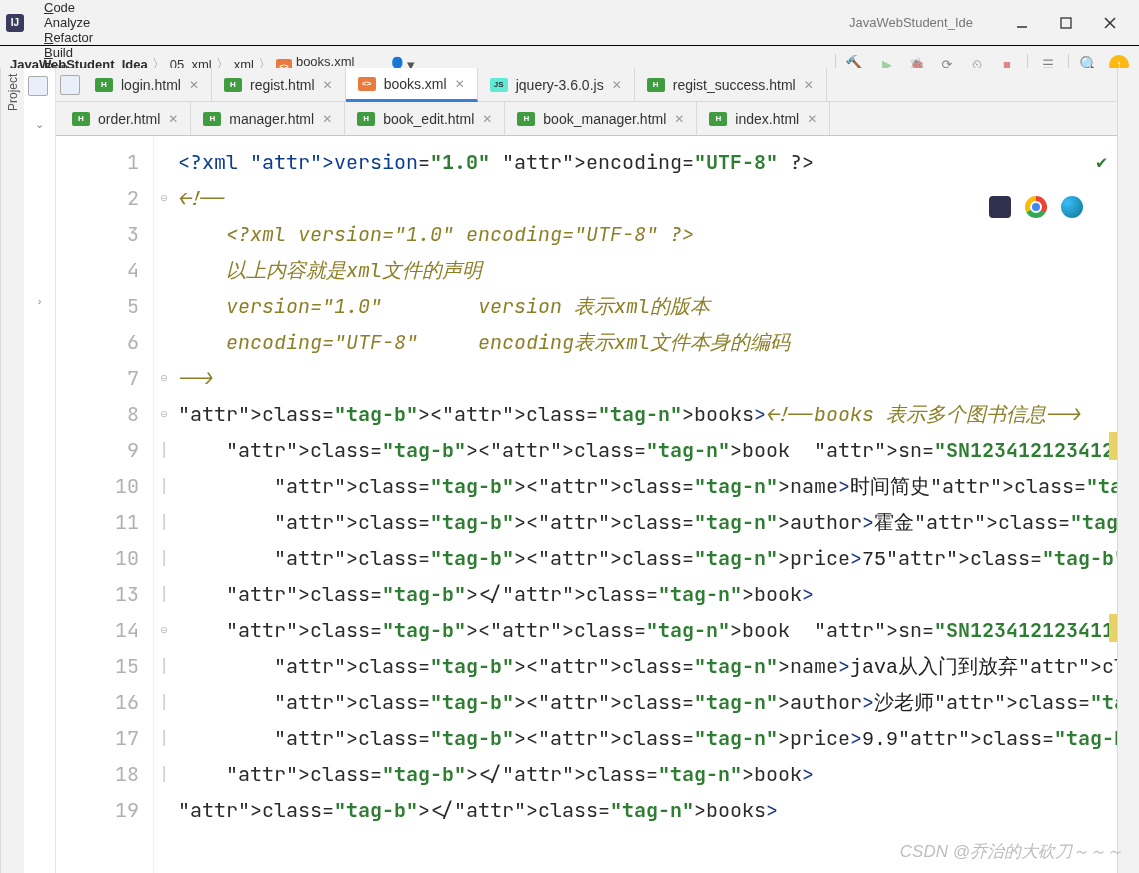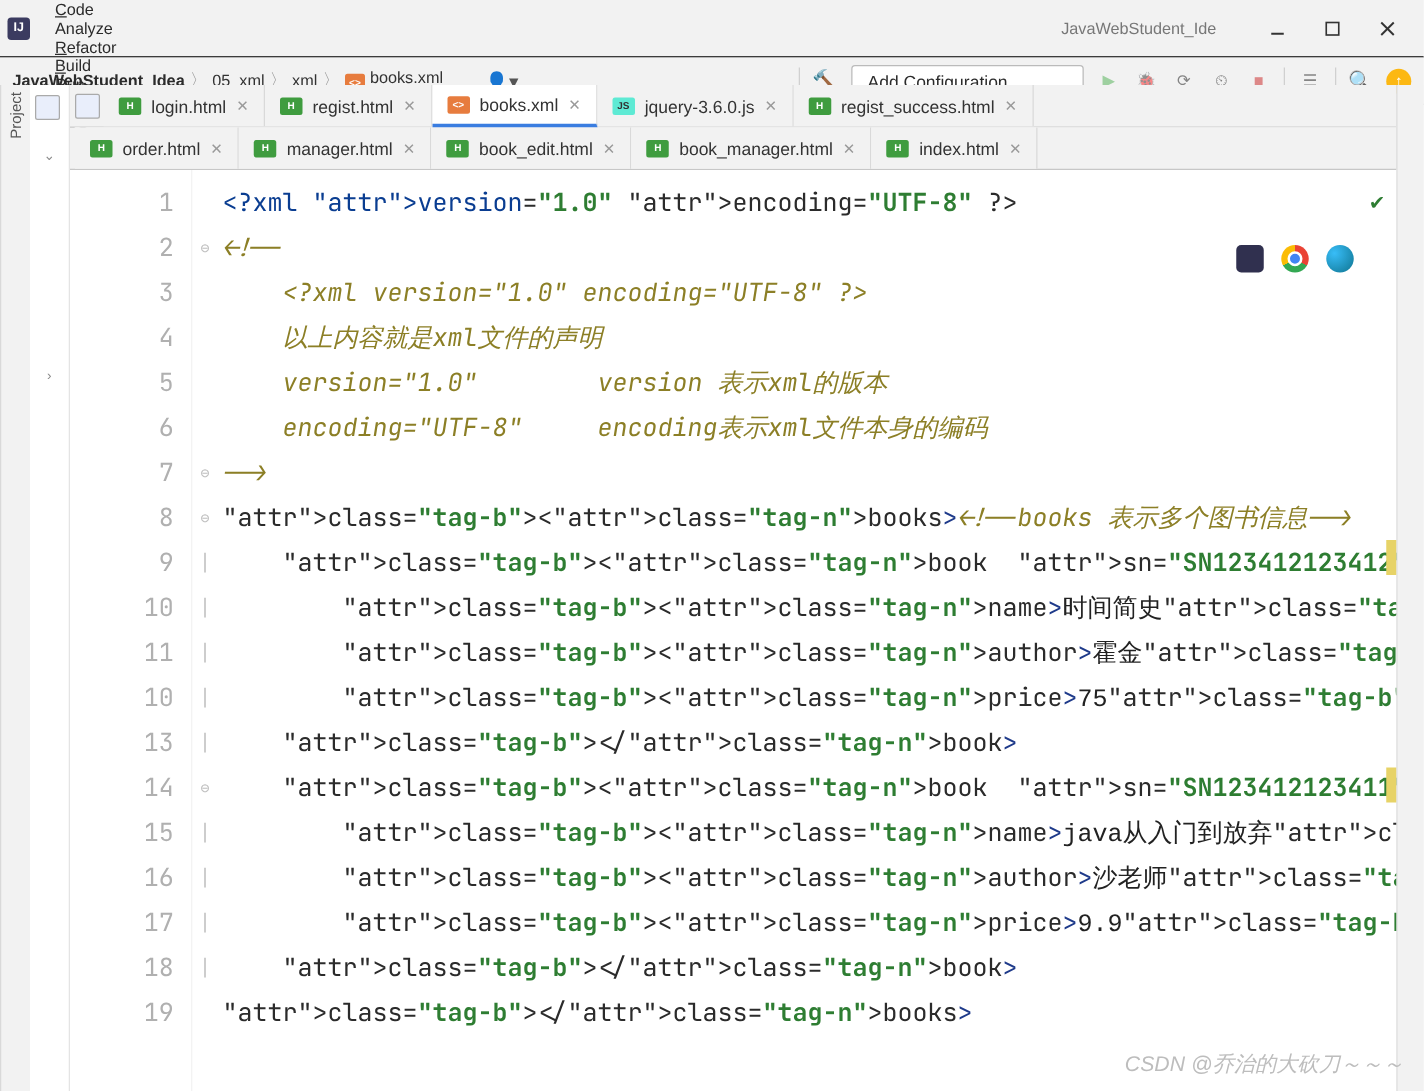--- a/index.html
+++ b/index.html
@@ -206,21 +206,20 @@
       <span class="crumb-sep">〉</span>
       <span class="crumb plain">xml</span>
       <span class="crumb-sep">〉</span>
       <span class="crumb plain"><span class="mini-icon xml">&lt;&gt;</span>books.xml</span>
     </div>
   <div class="tb-spacer"></div>
   <span style="font-size:15px;color:#555;">👤▾</span>
   <div class="tb-right">
     <div class="tb-sep"></div>
     <span style="color:#4b8f3b;font-size:17px;">🔨</span>
-    <div class="config-box">Add Configuration...</div>
     <span class="tb-btn play">▶</span>
     <span class="tb-btn bug">🐞</span>
     <span class="tb-btn">⟳</span>
     <span class="tb-btn">⏲</span>
     <span class="tb-btn" style="color:#c33;">■</span>
     <div class="tb-sep"></div>
     <span class="tb-btn">☰</span>
     <div class="tb-sep"></div>
     <span class="tb-btn active" style="font-size:16px;">🔍</span>
     <span class="circle-up">↑</span>

